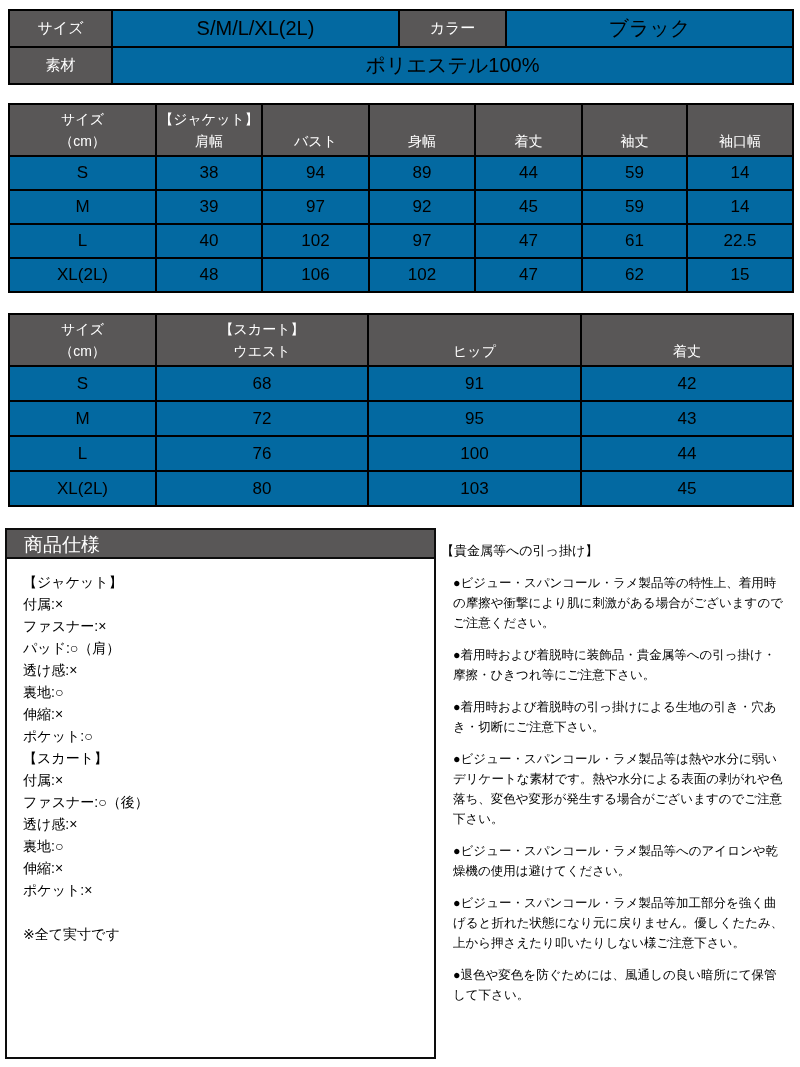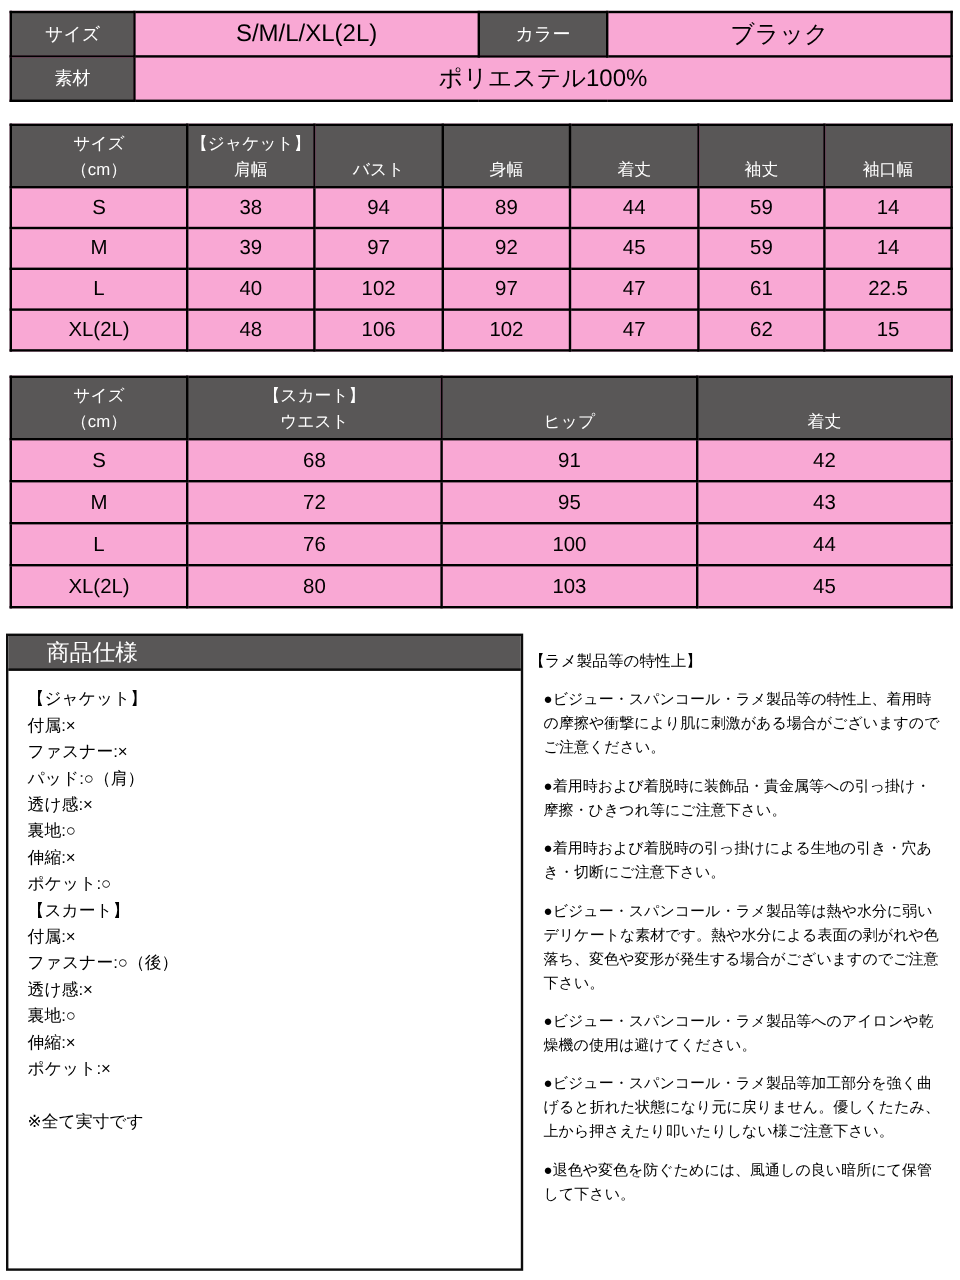--- a/index.html
+++ b/index.html
@@ -2,21 +2,21 @@
 <html><head>
 <meta charset="utf-8">
 <style>
   * { box-sizing: border-box; margin: 0; padding: 0; }
   html, body { background: #ffffff; }
   body {
     width: 800px; height: 1067px; position: relative;
     font-family: "Liberation Sans", "DejaVu Sans", sans-serif;
     color: #000;
   }
-  table { border-collapse: collapse; position: absolute; table-layout: fixed; background: #f9a8d4; }
+  table { border-collapse: collapse; position: absolute; table-layout: fixed; background: #0369a1; }
   td { border: 2px solid #000; text-align: center; vertical-align: middle; overflow: hidden; }
   .dark { background: #595757; color: #fff; font-size: 15px; }
 
   
   #info-table { left: 8px; top: 9px; width: 784px; }
   #info-table tr { height: 37px; }
   #info-table .val { font-size: 20px; }
 
   
   #jacket-table { left: 8px; top: 103px; width: 784px; }
@@ -28,21 +28,21 @@
   .hline { display: block; line-height: 22px; font-size: 14px; min-height: 22px; }
   td.num, td.size { font-size: 17px; }
 
   
   .spec-box {
     position: absolute; left: 5px; top: 528px; width: 431px; height: 531px;
     border: 2px solid #0d0d0d; background: #fff;
   }
   .spec-header {
     background: #595757; color: #fff; height: 29px; line-height: 29px;
-    padding-left: 32px; font-size: 19px; border-bottom: 2px solid #0d0d0d;
+    padding-left: 17px; font-size: 19px; border-bottom: 2px solid #0d0d0d;
   }
   .spec-body { padding: 12px 16px 0 16px; font-size: 14px; }
   .spec-line { min-height: 22px; line-height: 22px; white-space: pre; }
 
   
   .notes {
     position: absolute; left: 441px; top: 541px; width: 355px;
     font-size: 12.5px; line-height: 20px;
   }
   .notes-title { line-height: 20px; font-size: 13px; }
@@ -222,21 +222,21 @@
     <div class="spec-line">透け感:×</div>
     <div class="spec-line">裏地:○</div>
     <div class="spec-line">伸縮:×</div>
     <div class="spec-line">ポケット:×</div>
     <div class="spec-line"></div>
     <div class="spec-line">※全て実寸です</div>
   </div>
 </div>
 
 <div class="notes">
-  <div class="notes-title">【ラメ製品等の特性上】</div>
+  <div class="notes-title">【貴金属等への引っ掛け】</div>
   <p class="note-item">●ビジュー・スパンコール・ラメ製品等の特性上、着用時の摩擦や衝撃により肌に刺激がある場合がございますのでご注意ください。</p>
   <p class="note-item">●着用時および着脱時に装飾品・貴金属等への引っ掛け・摩擦・ひきつれ等にご注意下さい。</p>
   <p class="note-item">●着用時および着脱時の引っ掛けによる生地の引き・穴あき・切断にご注意下さい。</p>
   <p class="note-item">●ビジュー・スパンコール・ラメ製品等は熱や水分に弱いデリケートな素材です。熱や水分による表面の剥がれや色落ち、変色や変形が発生する場合がございますのでご注意下さい。</p>
   <p class="note-item">●ビジュー・スパンコール・ラメ製品等へのアイロンや乾燥機の使用は避けてください。</p>
   <p class="note-item">●ビジュー・スパンコール・ラメ製品等加工部分を強く曲げると折れた状態になり元に戻りません。優しくたたみ、上から押さえたり叩いたりしない様ご注意下さい。</p>
   <p class="note-item">●退色や変色を防ぐためには、風通しの良い暗所にて保管して下さい。</p>
 </div>
 
 </body></html>

